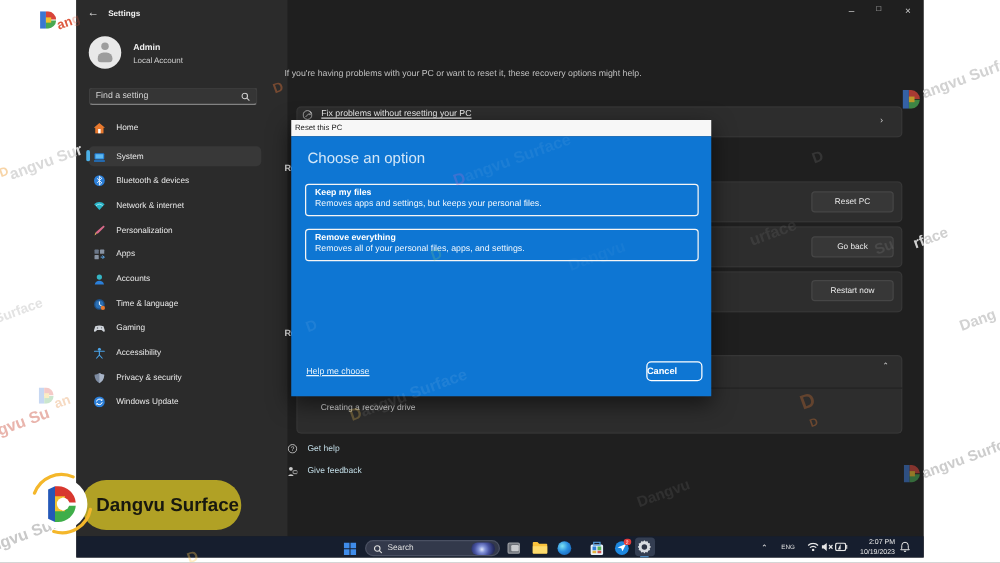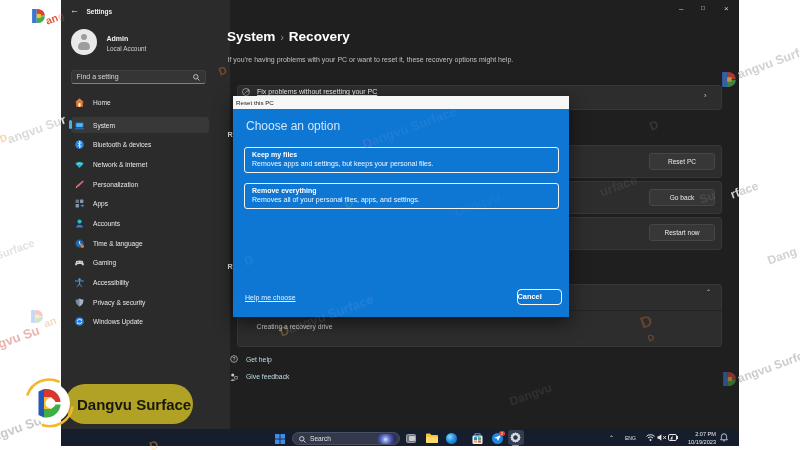--- a/index.html
+++ b/index.html
@@ -126,21 +126,20 @@
       <div class="navtxt" style="top:299px;">Privacy &amp; security</div>
       <svg class="navico" style="top:317.3px;" width="9" height="9" viewBox="0 0 9 9">
           <circle cx="4.5" cy="4.5" r="4.3" fill="#2b7fd9"></circle>
           <path d="M2.2 4.2 A2.4 2.4 0 0 1 6.6 3.4 M6.8 4.8 A2.4 2.4 0 0 1 2.4 5.6" fill="none" stroke="#fff" stroke-width="0.8"></path>
           <path d="M6.9 1.9 L6.9 3.5 L5.3 3.5 Z" fill="#fff"></path>
           <path d="M2.1 7.1 L2.1 5.5 L3.7 5.5 Z" fill="#fff"></path>
         </svg>
       <div class="navtxt" style="top:318.3px;">Windows Update</div>
     </div>
 
-    <div class="abs" style="left:166px;top:29px;font-size:13.6px;color:#ffffff;font-weight:bold;">System<span style="color:#9a9a9a;font-size:10px;font-weight:normal;margin:0 5px;">›</span>Recovery</div>
     <div class="abs" style="left:166.5px;top:55.5px;font-size:7px;color:#c0c0c0;">If you're having problems with your PC or want to reset it, these recovery options might help.</div>
 
     <div class="card" style="top:84.5px;height:25.5px;"></div>
     <svg class="abs" style="left:180.5px;top:87.5px;" width="8" height="8" viewBox="0 0 10 10">
         <circle cx="5" cy="5" r="4.4" fill="none" stroke="#c8c8c8" stroke-width="0.8"></circle>
         <path d="M3 7 L6.2 3.8 M6 4 a1.5 1.5 0 1 0 1.2 -2.4 l0.9 0.9 -1 1" fill="none" stroke="#c8c8c8" stroke-width="0.8"></path>
       </svg>
     <div class="abs" style="left:196px;top:88px;color:#ececec;font-size:7px;text-decoration:underline;">Fix problems without resetting your PC</div>
     <div class="abs" style="left:643px;top:91px;color:#d0d0d0;font-size:7.5px;">›</div>
 

